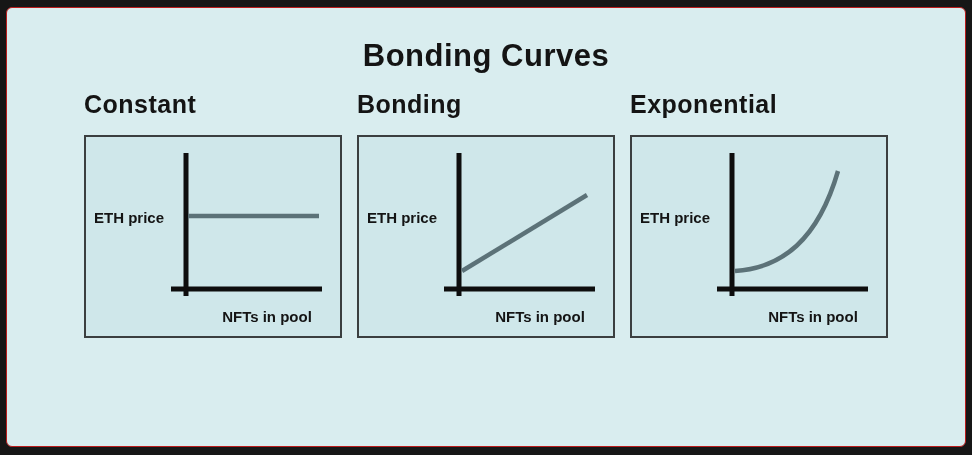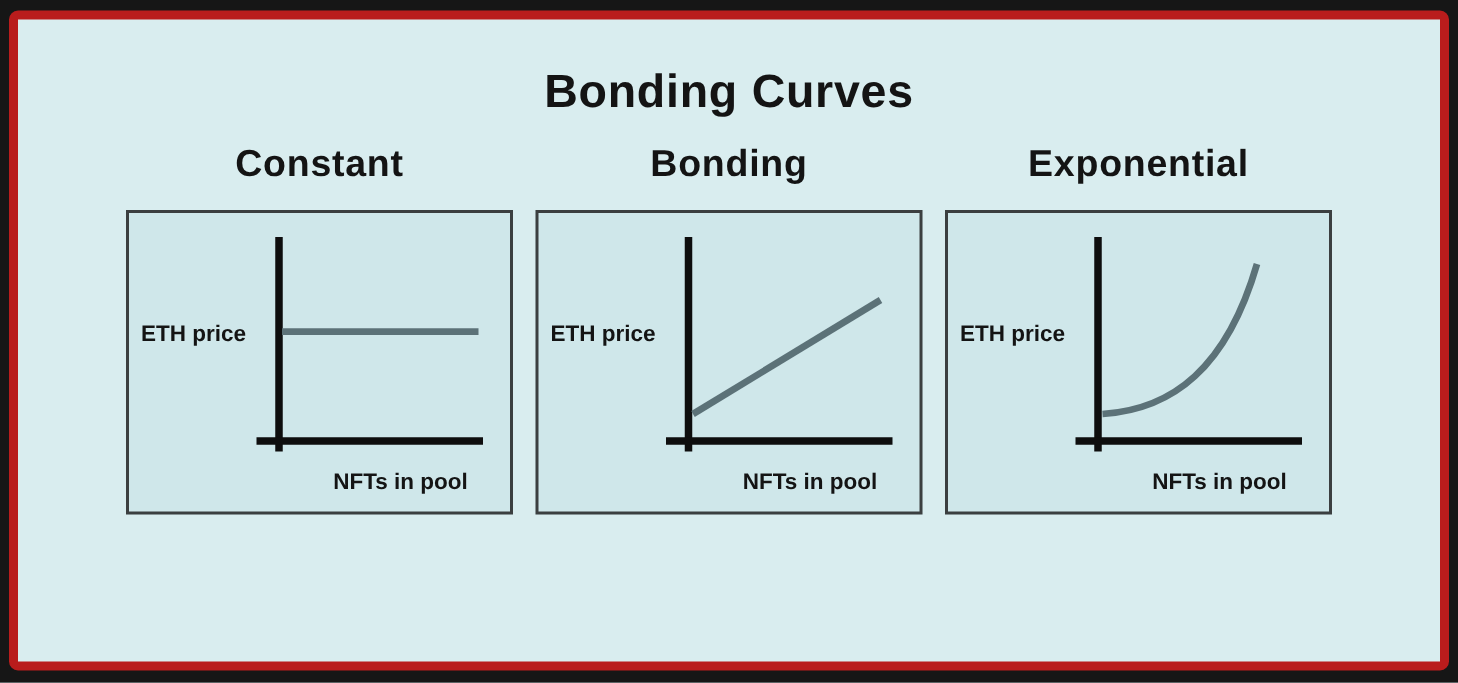--- a/index.html
+++ b/index.html
@@ -13,21 +13,21 @@
     height: 455px;
     box-sizing: border-box;
     background: var(--frame, #161616);
     padding: 7px 6px 8px 6px;
   }
   .page {
     width: 100%;
     height: 100%;
     box-sizing: border-box;
     background: var(--page_bg, #d9edef);
-    border: 6px solid #b91c1c;
+    border: 1px solid #b91c1c;
     border-radius: 6px;
     position: relative;
     overflow: hidden;
   }
   .main-title {
     text-align: center;
     font-size: 31px;
     font-weight: bold;
     color: #141414;
     letter-spacing: 0.5px;
@@ -36,21 +36,20 @@
   .panels-row {
     display: flex;
     justify-content: center;
     gap: 15px;
     margin-top: 16px;
   }
   .panel {
     width: 258px;
   }
   .panel-title {
-    text-align: center;
     font-size: 25px;
     font-weight: bold;
     color: #141414;
     letter-spacing: 0.5px;
     height: 33px;
     margin-bottom: 12px;
   }
   .panel-box {
     box-sizing: border-box;
     height: 203px;

